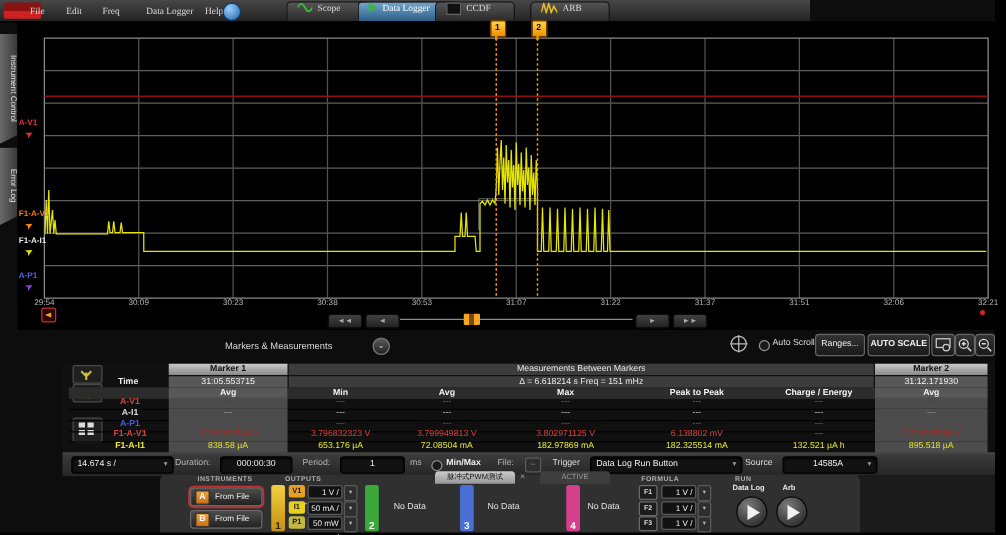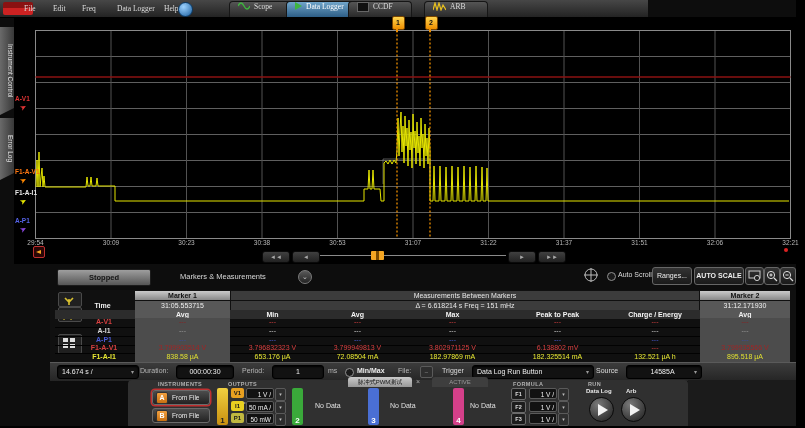--- a/index.html
+++ b/index.html
@@ -181,21 +181,20 @@
     </div>
   <div class="a" id="trigicon"></div>
 
   <div class="a sbtn" style="left:262px">◄◄</div>
   <div class="a sbtn" style="left:292px">◄</div>
   <div class="a" id="scrolltrack"></div>
   <div class="a" id="scrollhandle"></div>
   <div class="a sbtn" style="left:508px">►</div>
   <div class="a sbtn" style="left:538px">►►</div>
 
-  <div class="a" id="stoppedbtn">Stopped</div>
   <span class="a" id="mmlabel">Markers &amp; Measurements</span>
   <div class="a circbtn" style="left:298px;top:270px">⌄</div>
   <svg class="a" style="left:583px;top:267px" width="16" height="16">
     <circle cx="8" cy="8" r="6" stroke="#bbb" fill="none"></circle>
       <path d="M8 1 V15 M1 8 H15" stroke="#bbb" stroke-width="1"></path>
   </svg>
   <div class="a radio" style="left:607px;top:272px"></div>
   <span class="a" style="left:618px;top:271px;color:#ddd;font-size:7px">Auto Scroll</span>
   <div class="a tbtn" style="left:652px;width:38px;line-height:16px">Ranges...</div>
   <div class="a tbtn" style="left:694px;width:48px;line-height:16px;font-weight:bold">AUTO SCALE</div>

